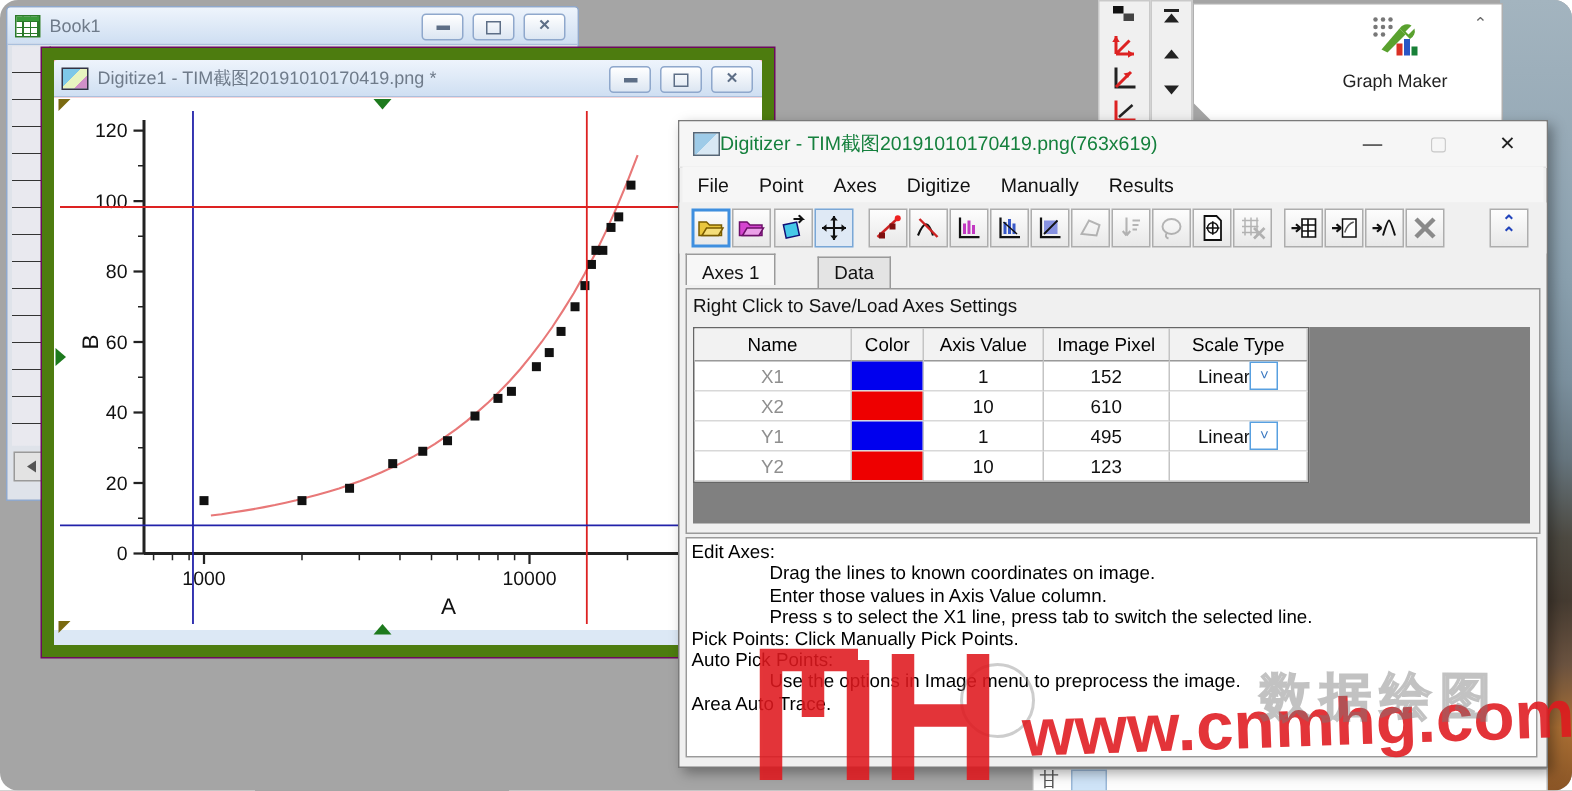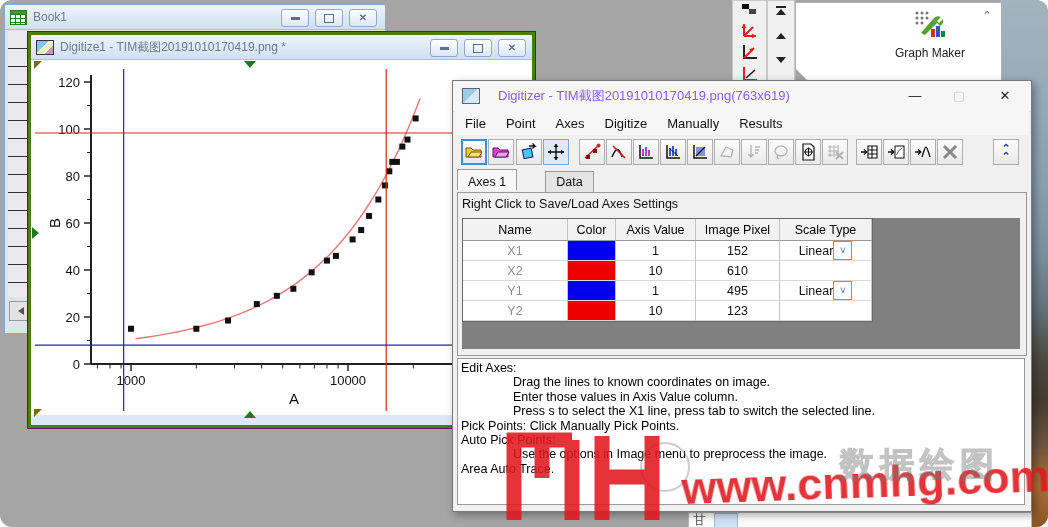--- a/index.html
+++ b/index.html
@@ -28,21 +28,21 @@
   #book1-scroll{position:absolute;left:4px;top:296px;width:21px;height:18px;background:#e3e3e3;
     border:1px solid #9a9a9a;display:flex;align-items:center;justify-content:center;}
   .tri-left{width:0;height:0;border-top:4px solid transparent;border-bottom:4px solid transparent;border-right:6px solid #555;}
   .sheet-icon{width:15px;height:13px;margin-left:5px;background:#fff;border:1px solid #2a7a2a;
     background-image:linear-gradient(#3a9a3a 3px,transparent 3px),
       repeating-linear-gradient(90deg,transparent 0 4px,#2a7a2a 4px 5px),
       repeating-linear-gradient(transparent 0 3px,#2a7a2a 3px 4px);}
 
   
   #digitize{left:28px;top:32px;width:472px;height:390px;background:#fca5a5;
-    border:3px solid #4d7c0f;outline:1px solid #6d0a5e;z-index:3;padding-left:29px;}
+    border:8px solid #4d7c0f;outline:1px solid #6d0a5e;z-index:3;}
   #digitize .win-titlebar{height:24px;}
   #digitize-content{position:absolute;left:0;top:25px;right:0;bottom:0;background:#fff;}
   #digitize-bottomstrip{position:absolute;left:0;right:0;bottom:0;height:10px;background:#dce8f5;}
   .img-icon{width:16px;height:13px;margin-left:5px;border:1px solid #334;background:
      linear-gradient(135deg,#7ec8e8 0 40%,#e8f4c0 40% 70%,#d090c8 70%);}
   .handle{position:absolute;width:0;height:0;z-index:4;}
   .h-down{border-left:6px solid transparent;border-right:6px solid transparent;border-top:7px solid #1d7a1d;}
   .h-up{border-left:6px solid transparent;border-right:6px solid transparent;border-bottom:7px solid #1d7a1d;}
   .h-right{border-top:6px solid transparent;border-bottom:6px solid transparent;border-left:7px solid #1d7a1d;}
   .h-corner{border-top:8px solid #7a6a10;border-right:8px solid transparent;}
@@ -66,21 +66,21 @@
   
   #photo{left:1000px;top:0;width:48px;height:527px;z-index:1;
     background:linear-gradient(#a3b4bf 0%,#97aab7 18%,#8aa0ae 35%,#7b909e 48%,#66757e 58%,
       #4d4a42 68%,#453b31 76%,#6b5340 84%,#a96f34 92%,#8a5526 100%);}
 
   
   #dialog{left:452px;top:80px;width:578px;height:430px;background:#f0f0f0;
     border:1px solid #7a7a7a;box-shadow:3px 3px 8px rgba(0,0,0,.35);z-index:5;}
   #dlg-titlebar{position:absolute;left:0;top:0;right:0;height:30px;background:#f6f6f6;
     display:flex;align-items:center;border-bottom:1px solid #e2e2e2;}
-  #dlg-title{font-size:13px;color:#8b5cf6;margin-left:18px;white-space:nowrap;}
+  #dlg-title{font-size:13px;color:#15803d;margin-left:0;white-space:nowrap;}
   .dlg-icon{width:16px;height:14px;margin-left:9px;border:1px solid #567;background:
     linear-gradient(135deg,#9ecbe8 0 50%,#d8e8f4 50%);}
   .dlg-btn{position:absolute;top:0;width:40px;height:29px;display:flex;align-items:center;justify-content:center;
     font-size:13px;color:#222;}
   #dlg-menubar{position:absolute;left:2px;top:30px;right:2px;height:24px;display:flex;align-items:center;background:#f6f6f6;}
   .menu-item{font-size:13px;color:#111;padding:3px 10px;}
   #dlg-toolbar{position:absolute;left:0;top:54px;right:0;height:34px;background:#f0f0f0;display:flex;align-items:center;}
   .tb{width:26px;height:26px;border:1px solid #adadad;background:linear-gradient(#fdfdfd,#e8e8e8);
     display:flex;align-items:center;justify-content:center;box-sizing:border-box;position:absolute;top:4px;}
   .tb.active{border:2px solid #3f8fdf;}

